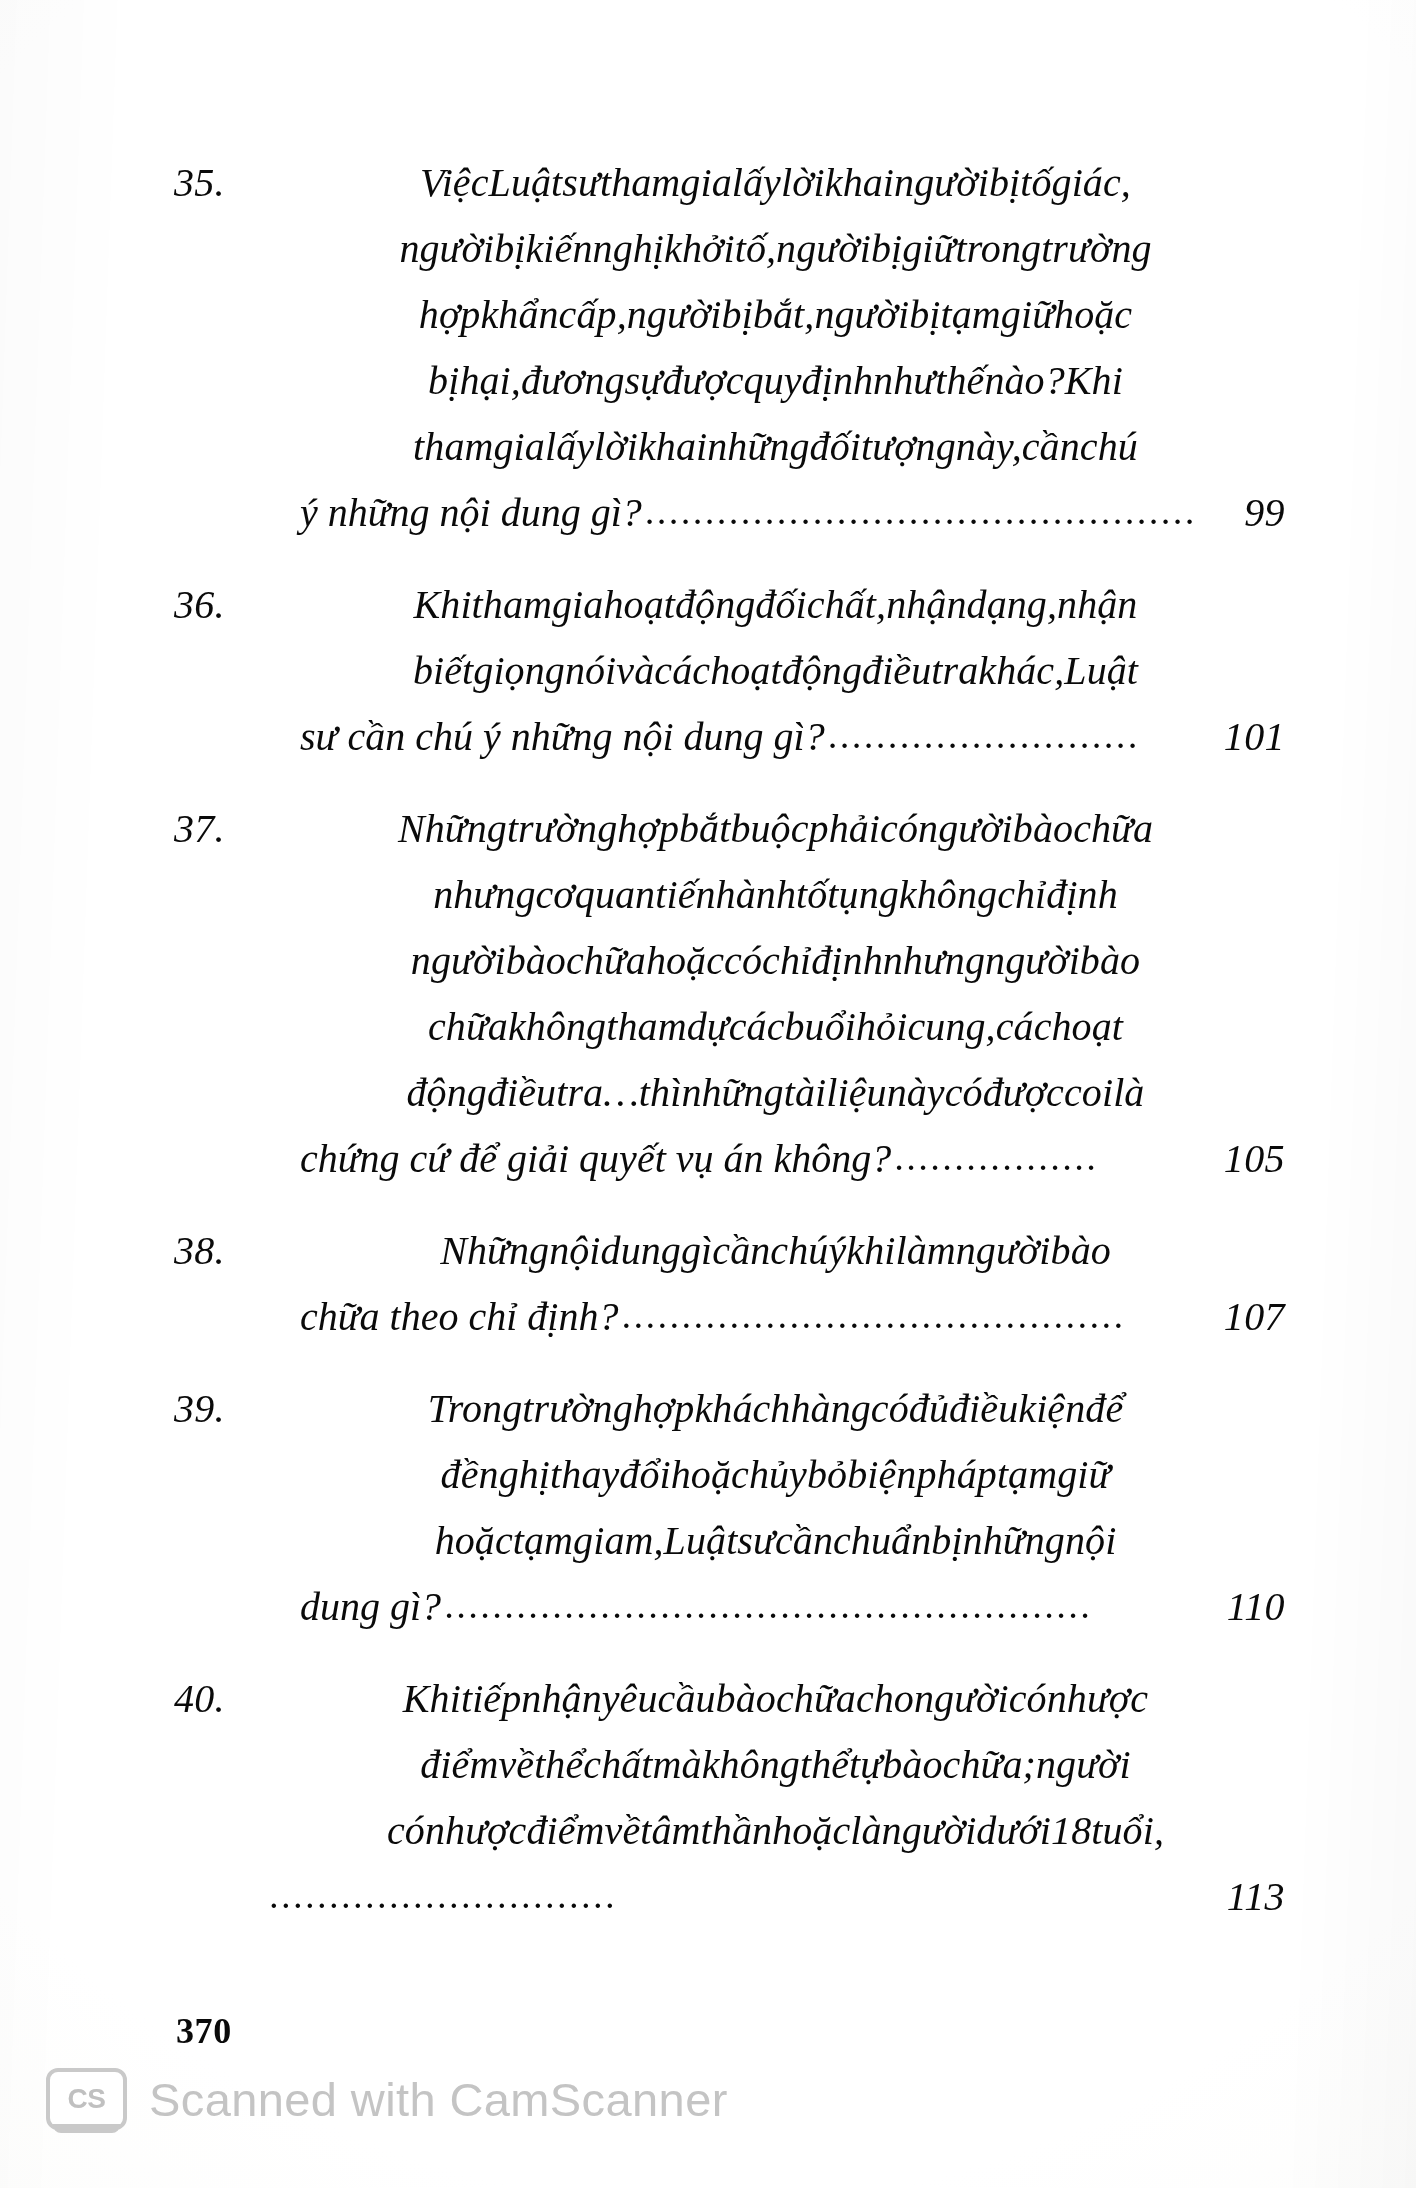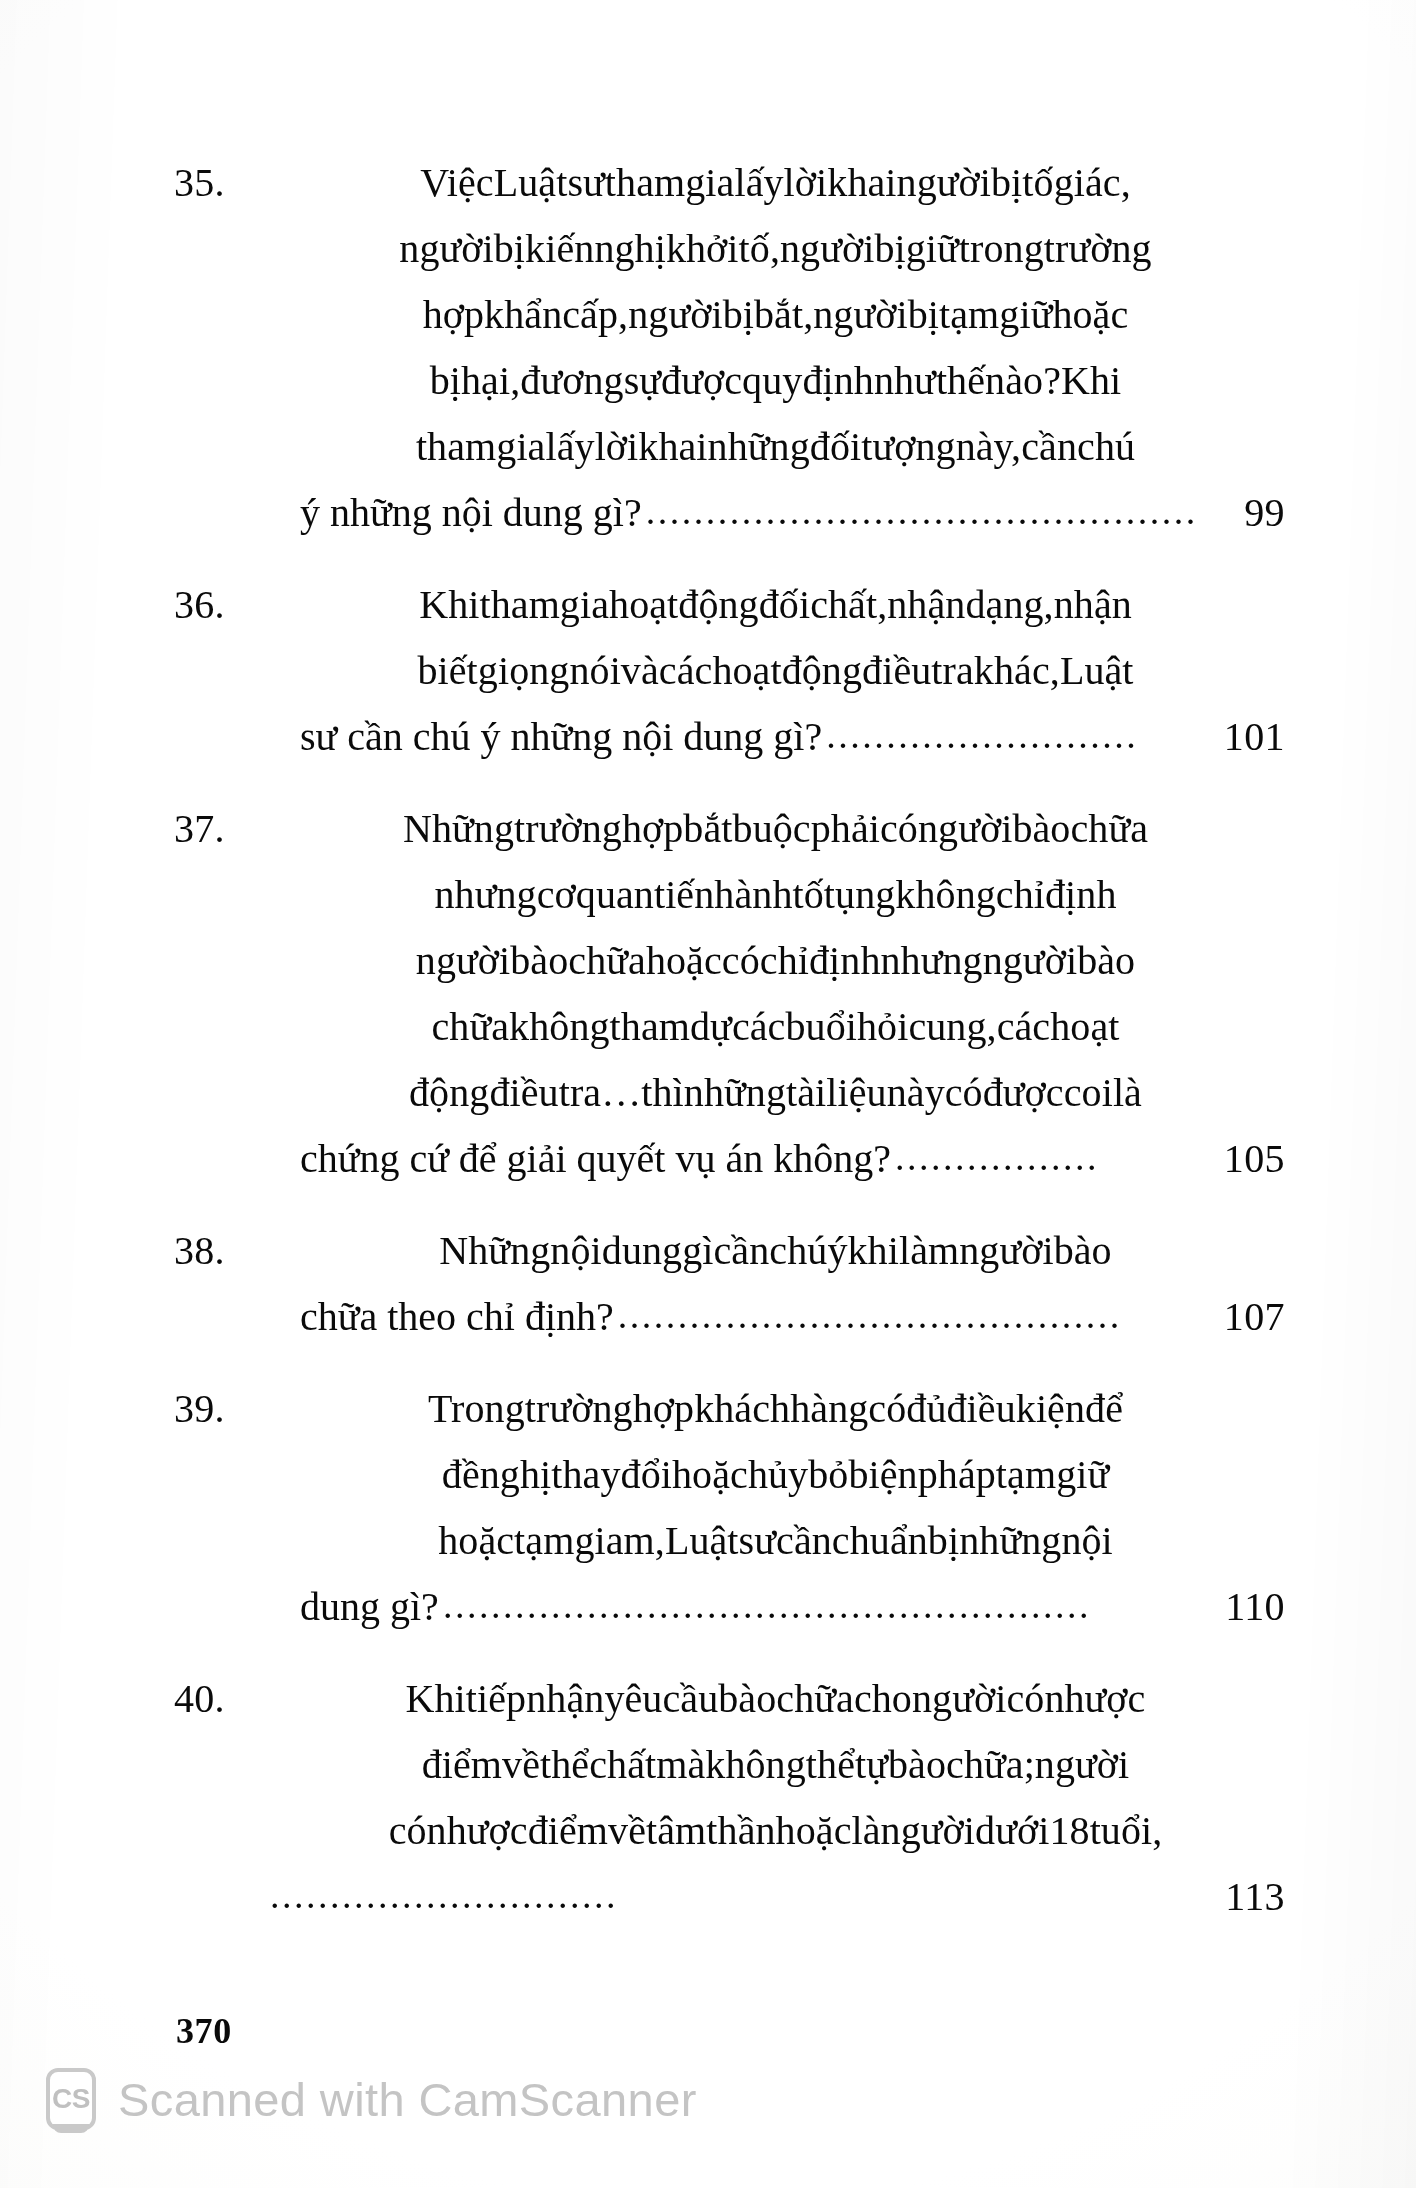--- a/index.html
+++ b/index.html
@@ -32,20 +32,21 @@
     background:
       linear-gradient(92deg, rgba(0,0,0,0.016) 0%, rgba(0,0,0,0) 9%, rgba(0,0,0,0) 91%, rgba(0,0,0,0.022) 100%);
     mix-blend-mode: multiply;
   }
 
   .content {
     position: absolute;
     left: 170px;
     top: 150px;
     width: 1115px;
+    font-style: italic;
   }
 
   
   .toc-entry {
     display: flex;
     align-items: flex-start;
     margin-bottom: 26px;
   }
   .toc-num {
     flex: 0 0 92px;
@@ -118,21 +119,21 @@
   
   .watermark {
     position: absolute;
     left: 46px;
     top: 2068px;
     display: flex;
     align-items: center;
     gap: 22px;
   }
   .cs-logo {
-    width: 50px;
+    width: 81px;
     height: 62px;
     border: 4px solid #c9c9c9;
     border-radius: 12px;
     box-sizing: border-box;
     display: flex;
     align-items: center;
     justify-content: center;
     position: relative;
     background: #ffffff;
   }

